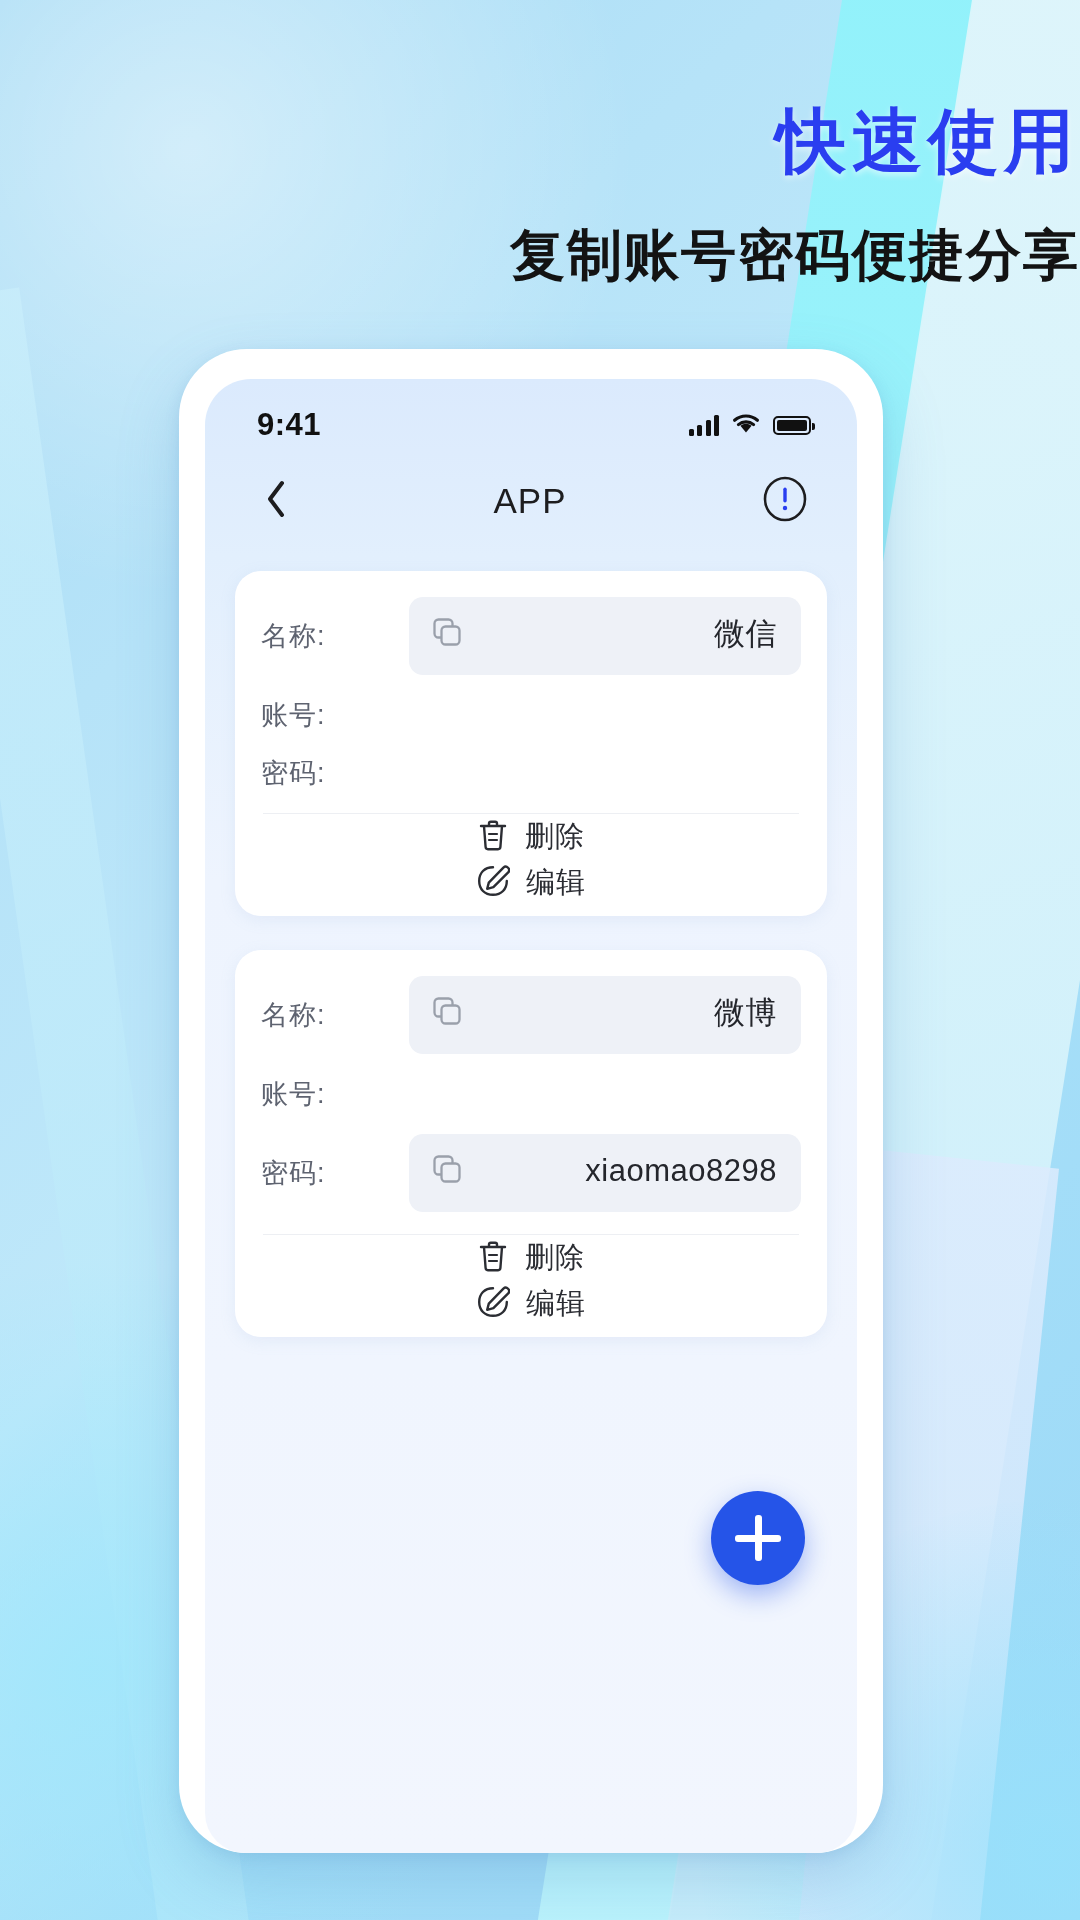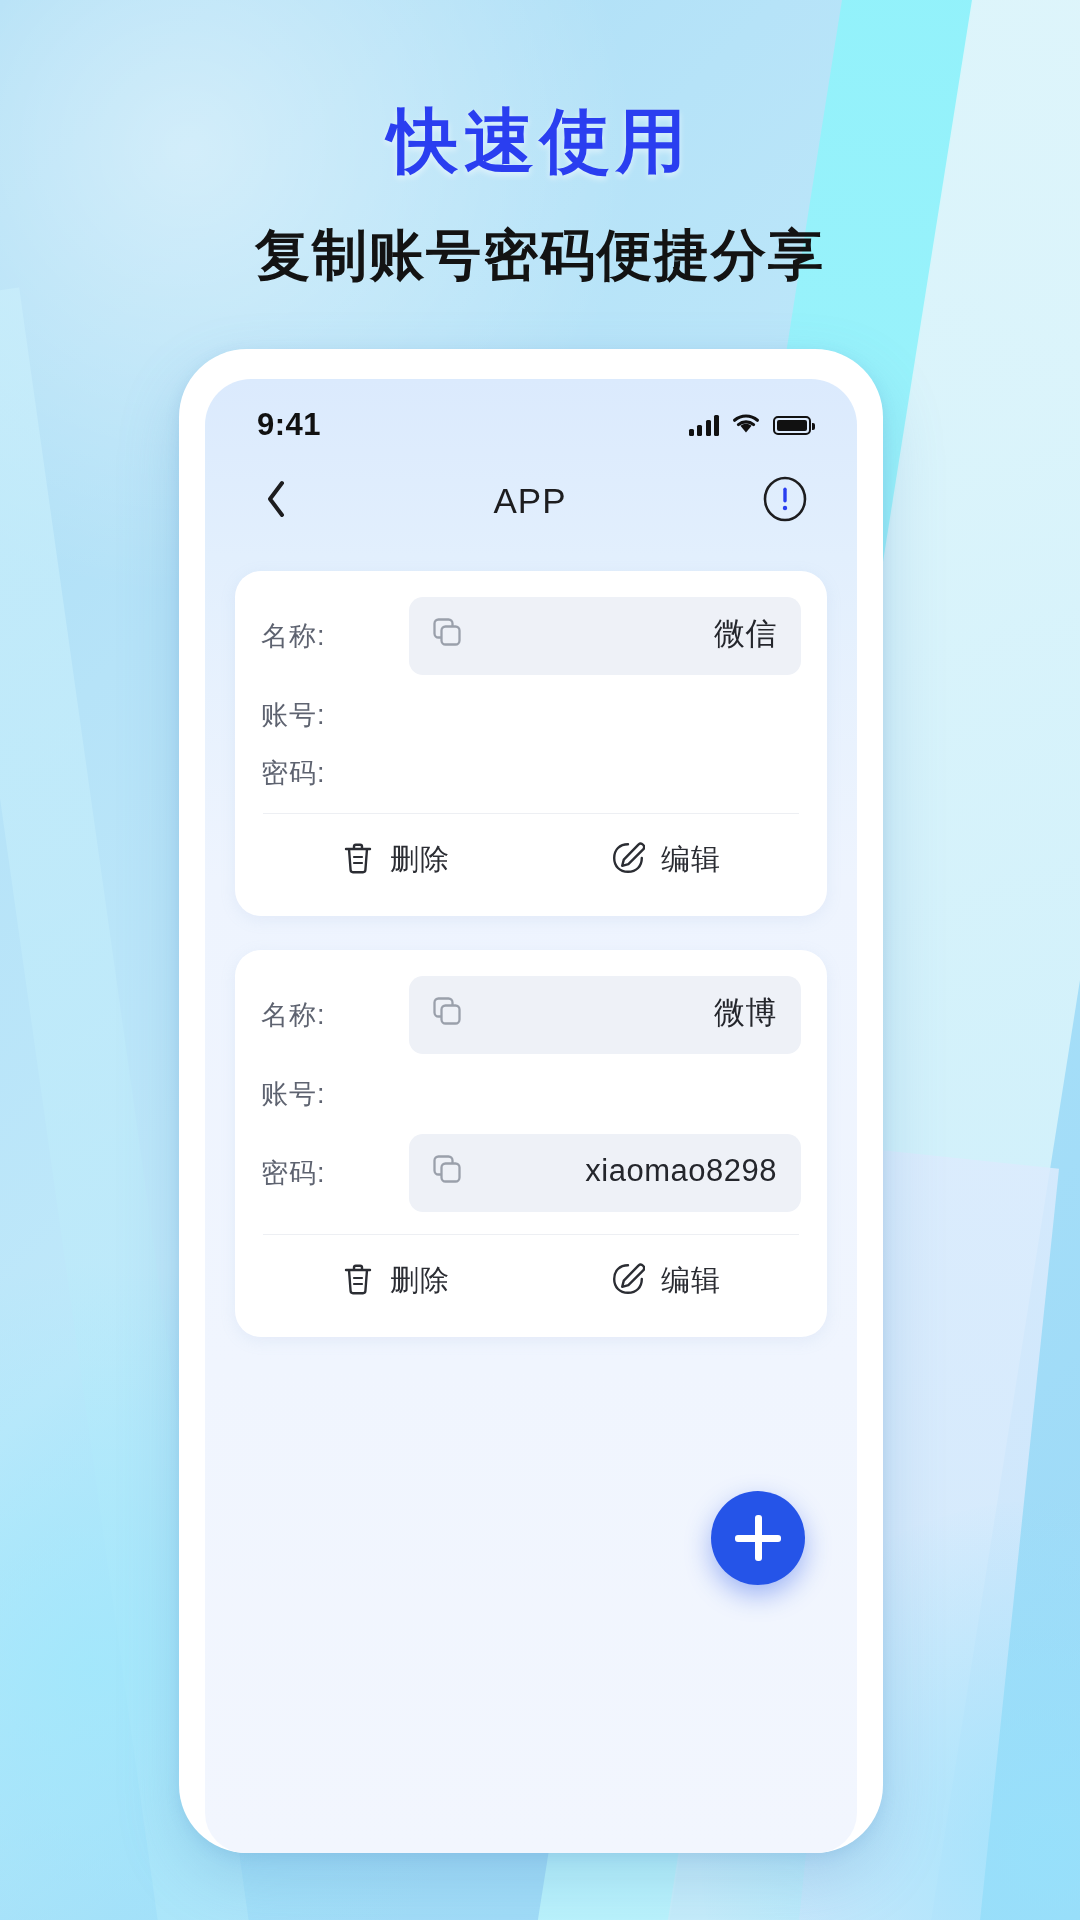--- a/index.html
+++ b/index.html
@@ -58,21 +58,21 @@
     border-radius:50%;
     background:radial-gradient(circle, rgba(160,232,252,.8) 0%, rgba(160,232,252,0) 70%);
   }
   .glow-br {
     position:absolute; left:700px; top:1500px; width:700px; height:700px;
     border-radius:50%;
     background:radial-gradient(circle, rgba(150,226,252,.75) 0%, rgba(150,226,252,0) 72%);
   }
 
   
-  .headings { position:absolute; left:0; right:0; top:95px; text-align:center; z-index:5; }
+  .headings { position:absolute; left:0; right:0; top:95px; text-align:right; z-index:5; }
   .title {
     font-size:70px; font-weight:700; letter-spacing:6px;
     color:#2a3ef0;
     text-shadow:0 3px 6px rgba(255,255,255,.55);
   }
   .subtitle {
     margin-top:30px;
     font-size:55px; font-weight:700; letter-spacing:2px;
     color:#131313;
   }
@@ -163,20 +163,21 @@
   .field-value {
     flex:1; text-align:right;
     font-size:31px; color:#24262c; font-weight:500; letter-spacing:.5px;
   }
   .card-divider {
     height:1px; background:#edeff3; margin:10px 2px 0 2px;
   }
   .card-actions {
     display:flex; align-items:center;
     height:92px;
+    flex-direction:column;
   }
   .action {
     flex:1;
     display:flex; align-items:center; justify-content:center; gap:16px;
   }
   .action-label { font-size:29px; color:#2b2d33; font-weight:500; letter-spacing:1px; }
 
   
   .fab {
     position:absolute;

